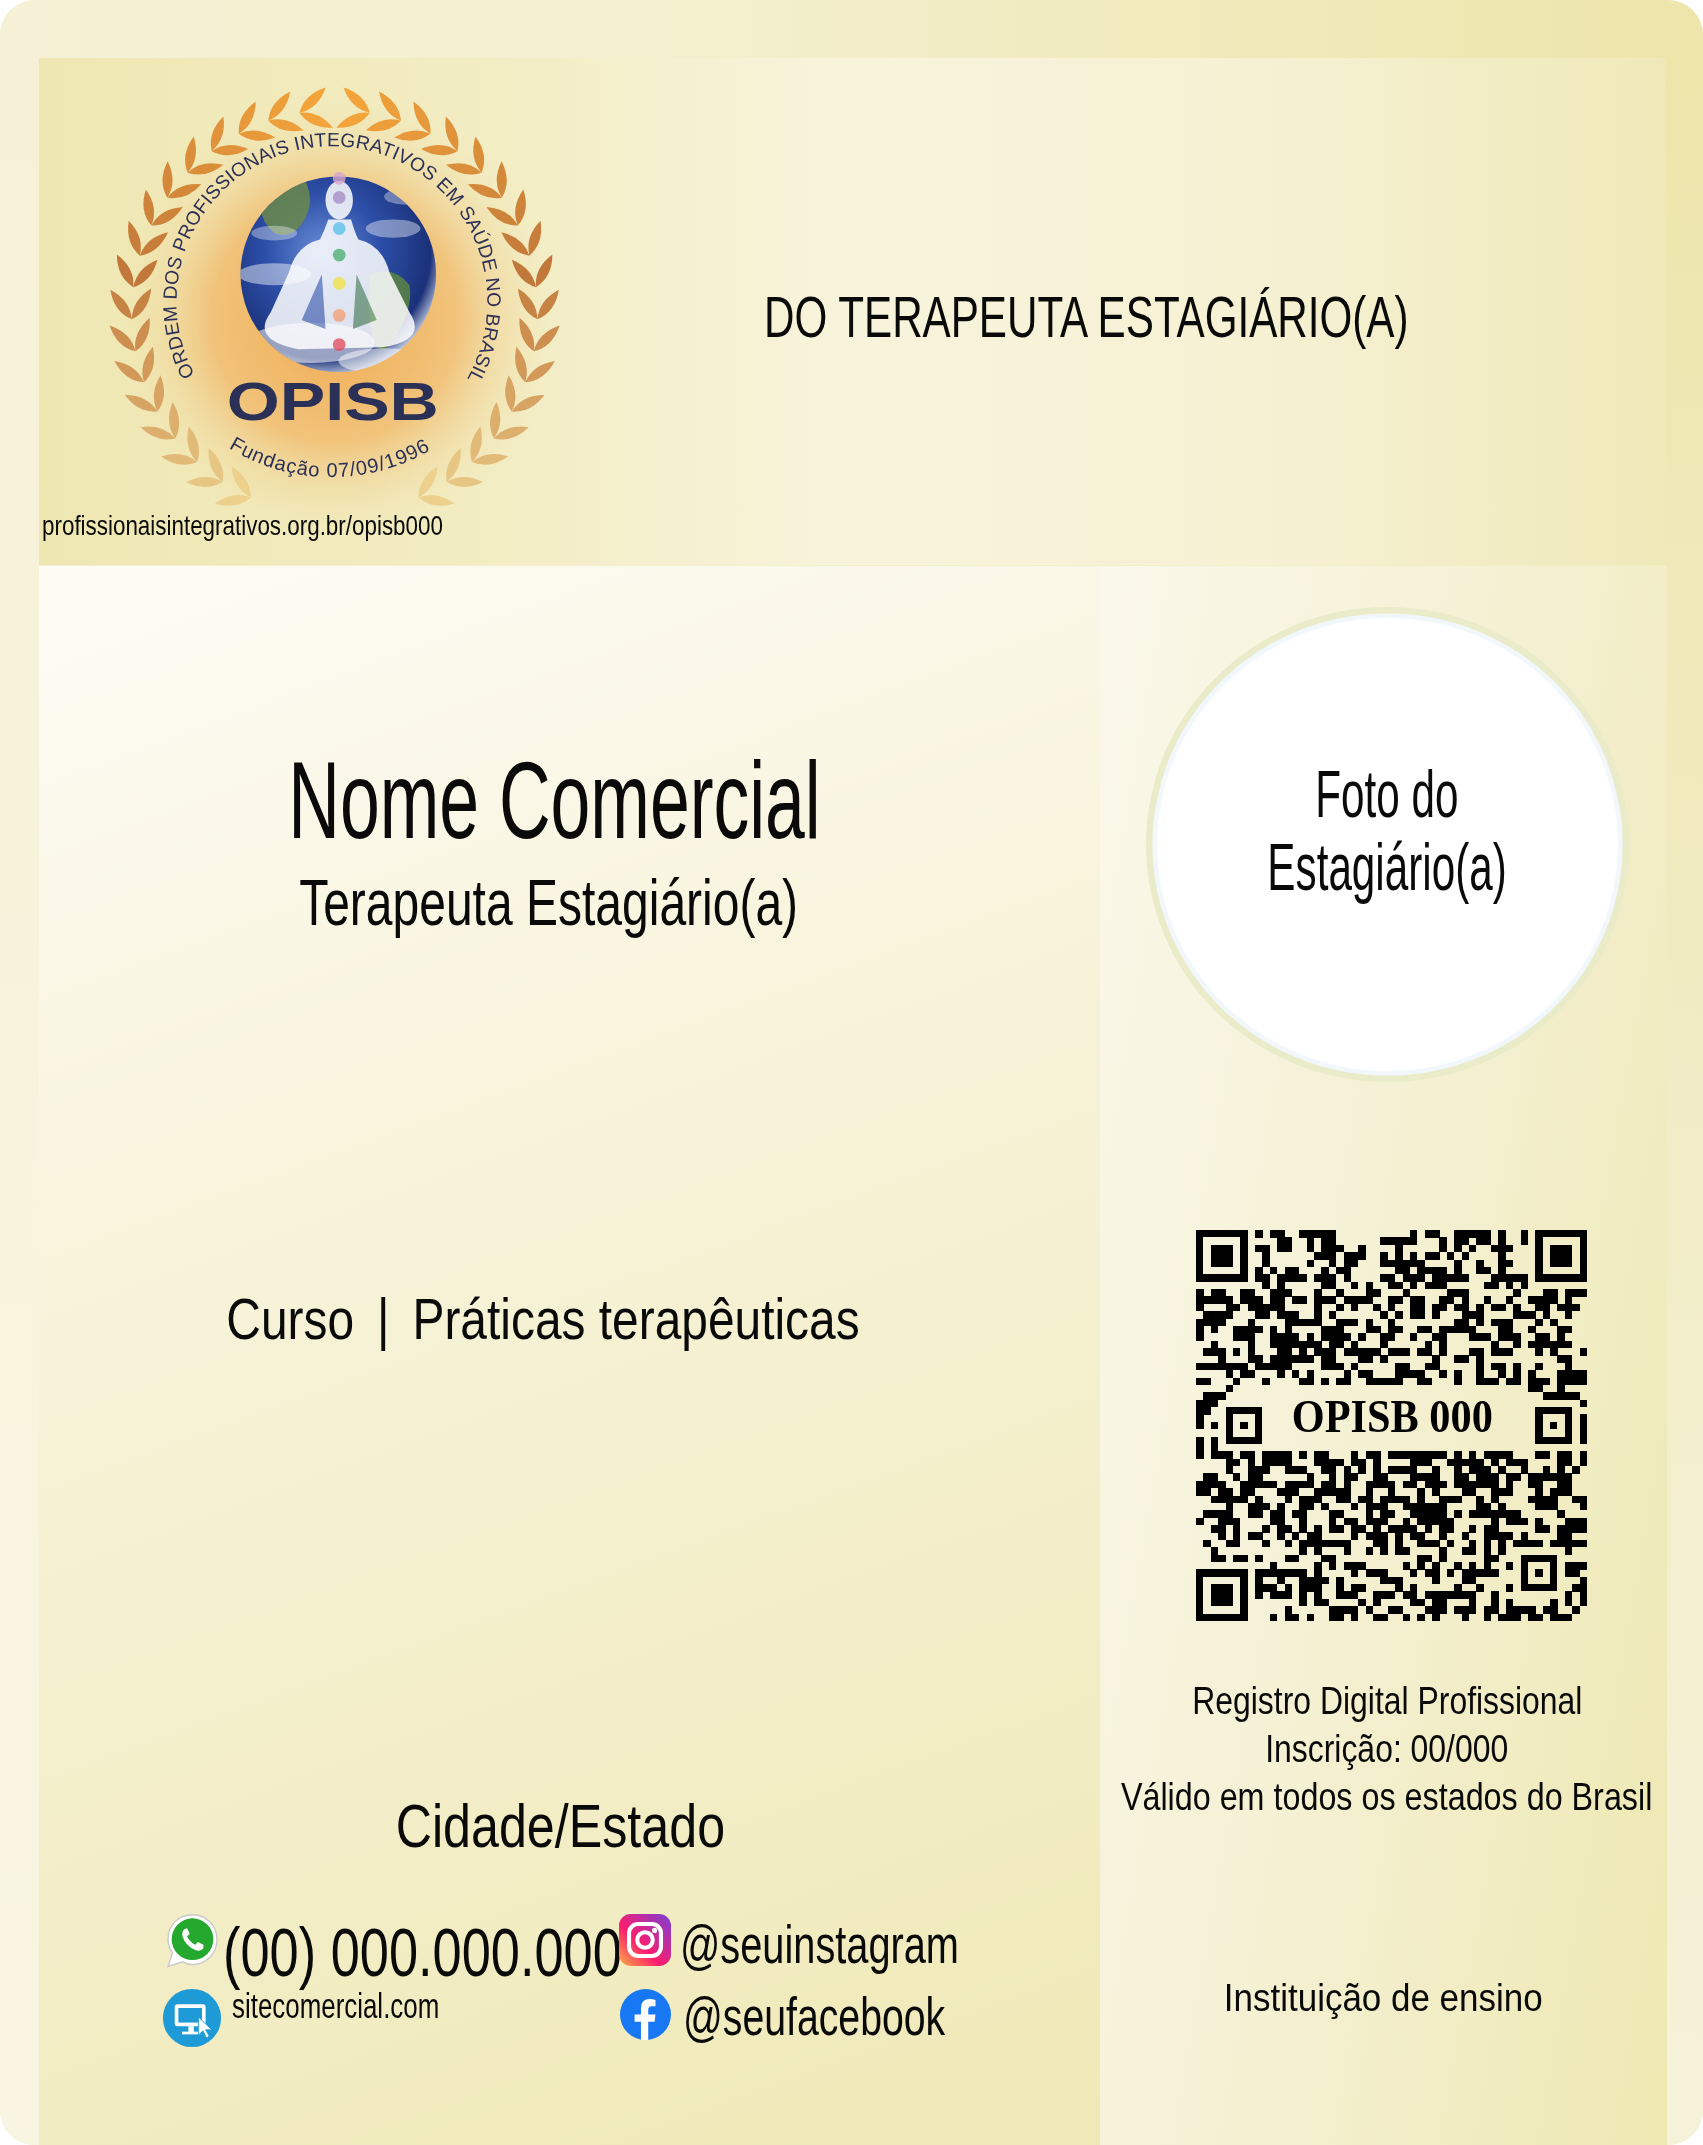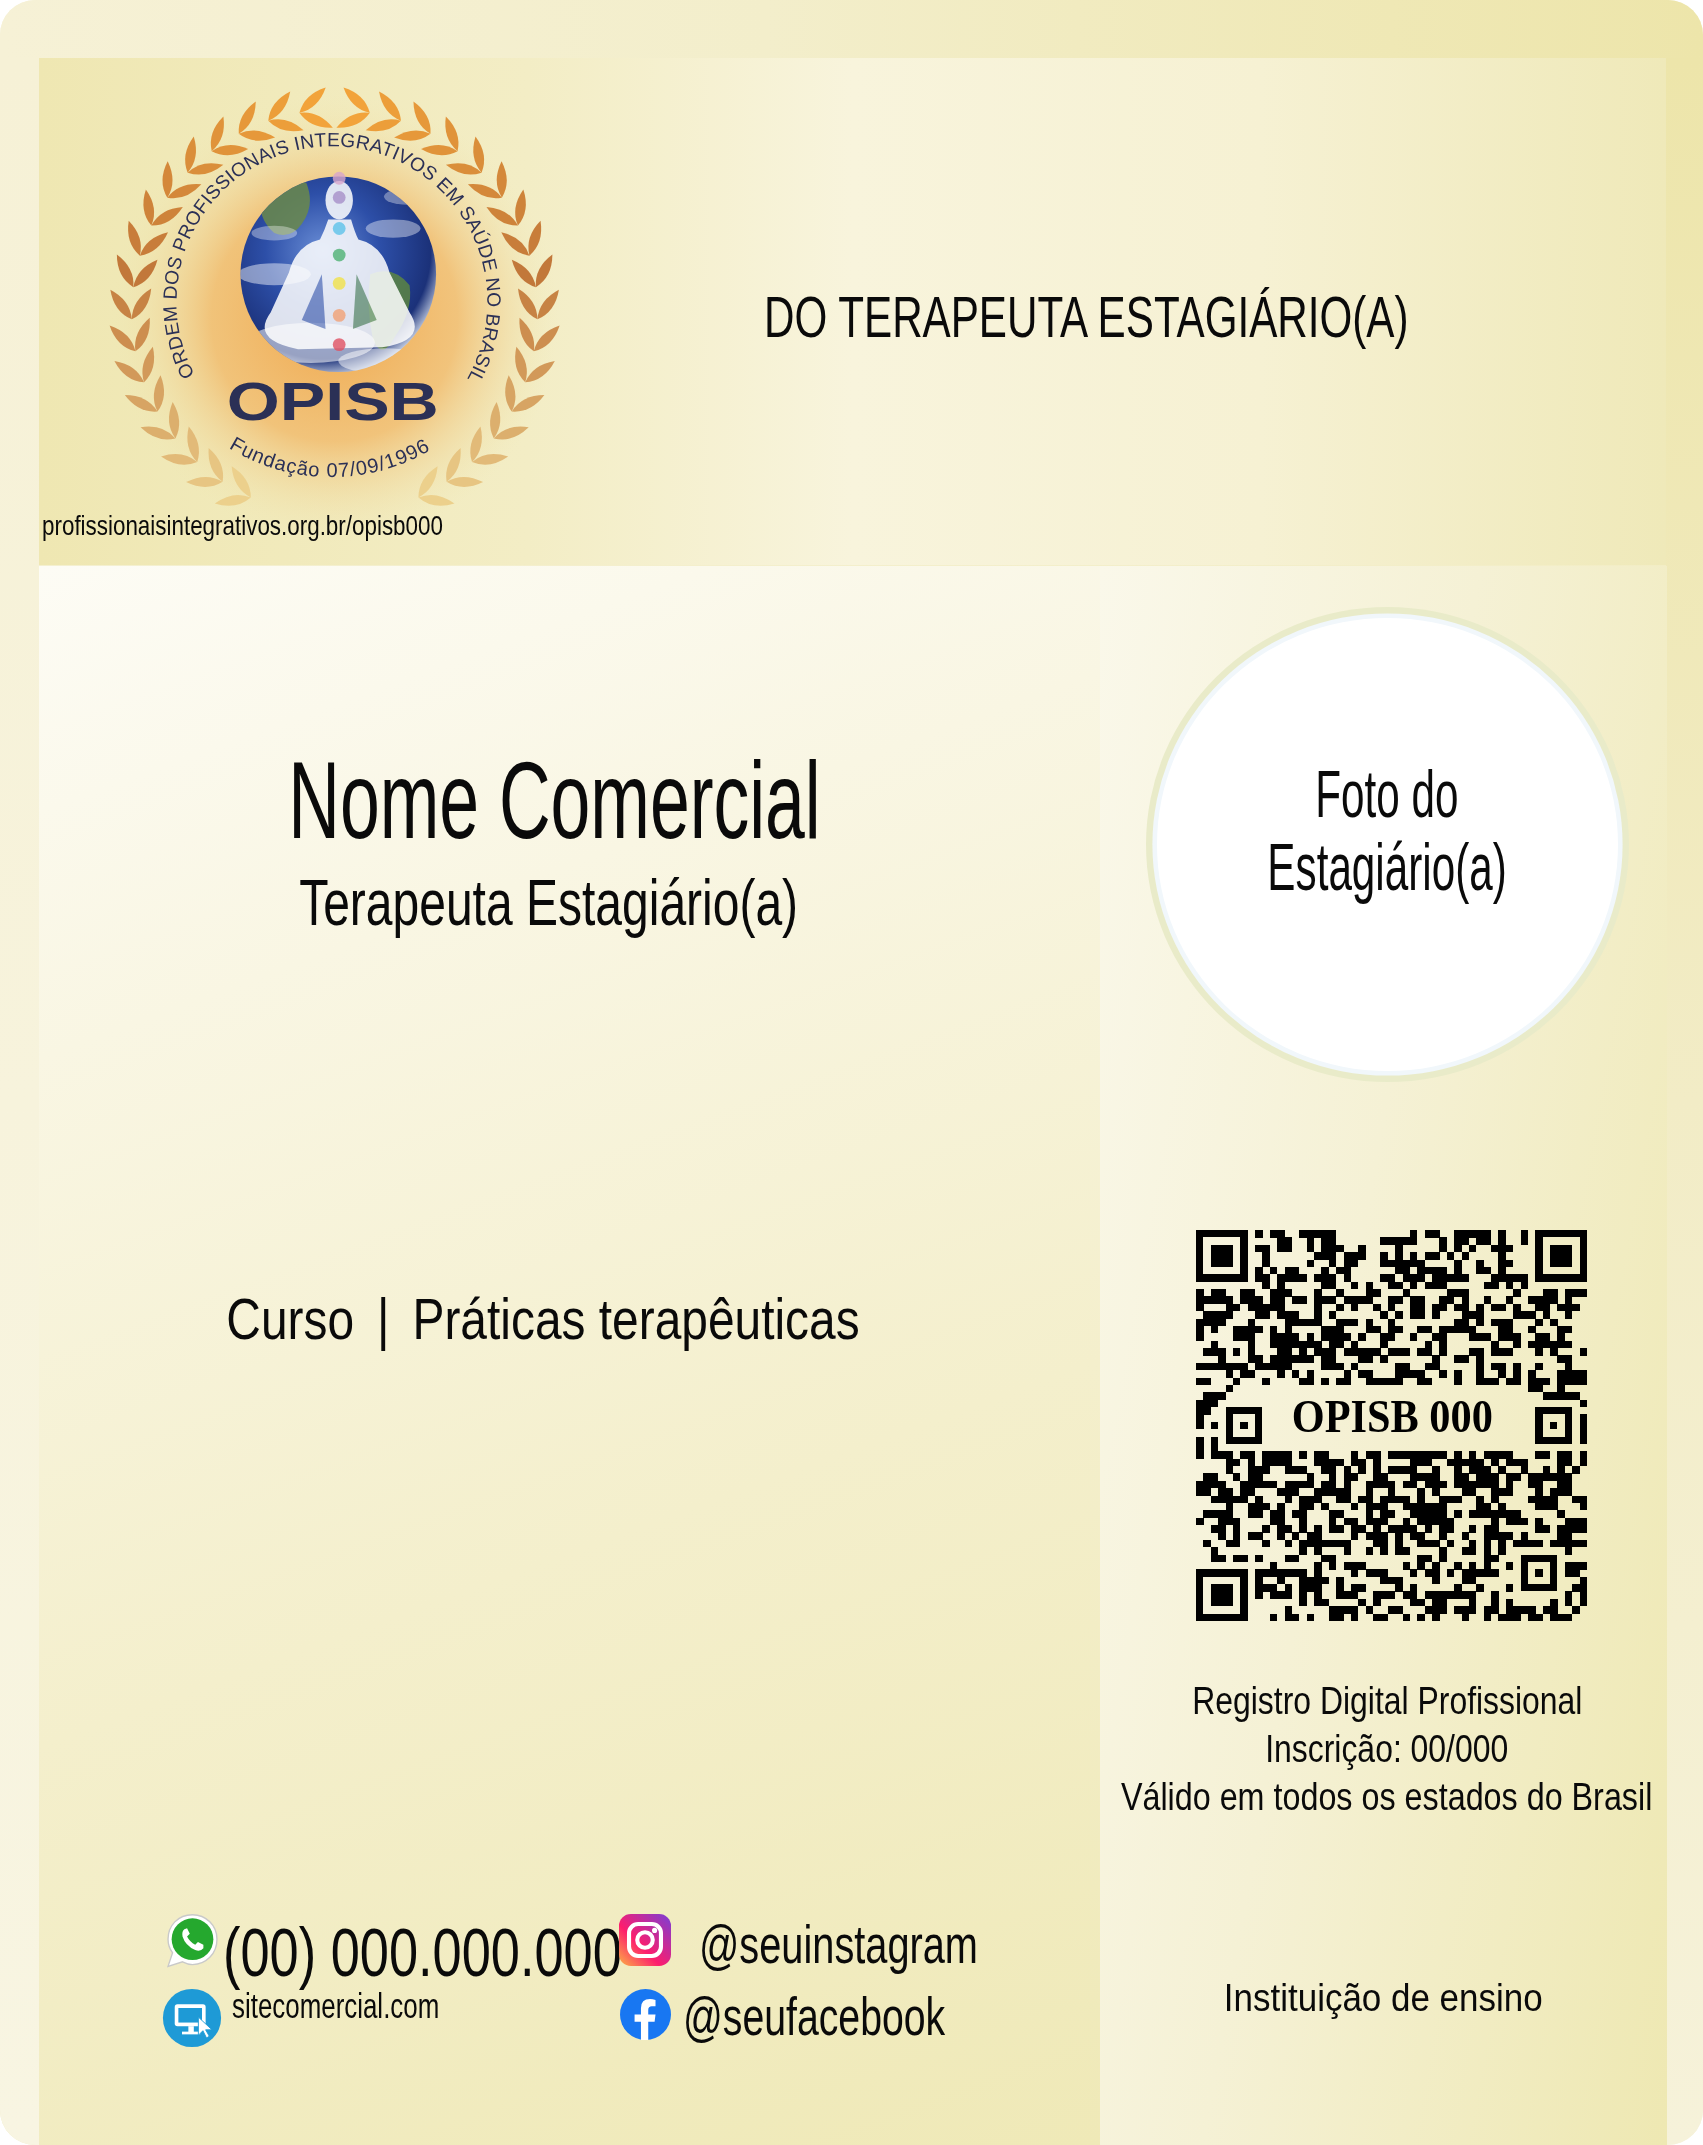--- a/index.html
+++ b/index.html
@@ -185,20 +185,23 @@
   <div class="txt center" style="left:0.9px; top:871px; font-size:64px;">
     <span class="s" style="transform:scaleX(0.75);">Terapeuta Estagiário(a)</span>
   </div>
 
   <div class="txt center" style="left:-4.6px; top:1291px; font-size:57px;">
     <span class="s" style="transform:scaleX(0.84);">
       <span>Curso</span><span style="display:inline-block; width:27.4px;"></span><span>|</span><span style="display:inline-block; width:27.4px;"></span><span>Práticas terapêuticas</span>
     </span>
   </div>
 
+  <div class="txt center" style="left:12px; top:1795px; font-size:62px;">
+    <span class="s" style="transform:scaleX(0.81);">Cidade/Estado</span>
+  </div>
 
   <div class="icon" style="left:164px; top:1912px; width:57px; height:58px;">
     <svg width="57" height="58" viewBox="0 0 62 64">
       <path d="M31 3 C15 3 4 15 4 30 C4 36 6 41 9 45 L4 60 L20 55 C24 57 27 58 31 58 C46 58 58 46 58 30 C58 15 46 3 31 3 Z" fill="#ffffff" stroke="#c9c9c9" stroke-width="1.5"></path>
       <circle cx="31" cy="30" r="23" fill="#25a82e"></circle>
       <path d="M22 19 Q19 21 20 27 Q23 37 34 42 Q40 44 43 40 L43 36 L37 33 L34 36 Q28 33 25 27 L28 24 L25 18 Z" fill="#ffffff"></path>
     </svg>
   </div>
   <a class="txt left link" style="left:223px; top:1918px; font-size:68px;">
     <span class="s" style="transform:scaleX(0.77);">(00) 000.000.000</span>
@@ -226,21 +229,21 @@
           <stop offset="40%" stop-color="#fd1d6d"></stop>
           <stop offset="100%" stop-color="#7a3fd6"></stop>
         </linearGradient>
       </defs>
       <rect x="0" y="0" width="57" height="57" rx="13" fill="url(#ig)"></rect>
       <rect x="11" y="11" width="35" height="35" rx="10" fill="none" stroke="#ffffff" stroke-width="4.5"></rect>
       <circle cx="28.5" cy="28.5" r="8.5" fill="none" stroke="#ffffff" stroke-width="4.5"></circle>
       <circle cx="39" cy="18" r="2.8" fill="#ffffff"></circle>
     </svg>
   </div>
-  <a class="txt left link" style="left:699px; top:1918px; font-size:53px;">
+  <a class="txt left link" style="left:680px; top:1918px; font-size:53px;">
     <span class="s" style="transform:scaleX(0.75);">@seuinstagram</span>
   </a>
 
   <div class="icon" style="left:620px; top:1989px; width:51px; height:51px;">
     <svg width="51" height="51" viewBox="0 0 56 56">
       <circle cx="28" cy="28" r="28" fill="#1877f2"></circle>
       <path d="M31 56 L31 36 L38 36 L39 28 L31 28 L31 23 Q31 19 35 19 L39 19 L39 12 Q36 11 33 11 Q23 11 23 21 L23 28 L16 28 L16 36 L23 36 L23 56 Z" fill="#ffffff"></path>
     </svg>
   </div>
   <a class="txt left link" style="left:683px; top:1990px; font-size:53px;">

